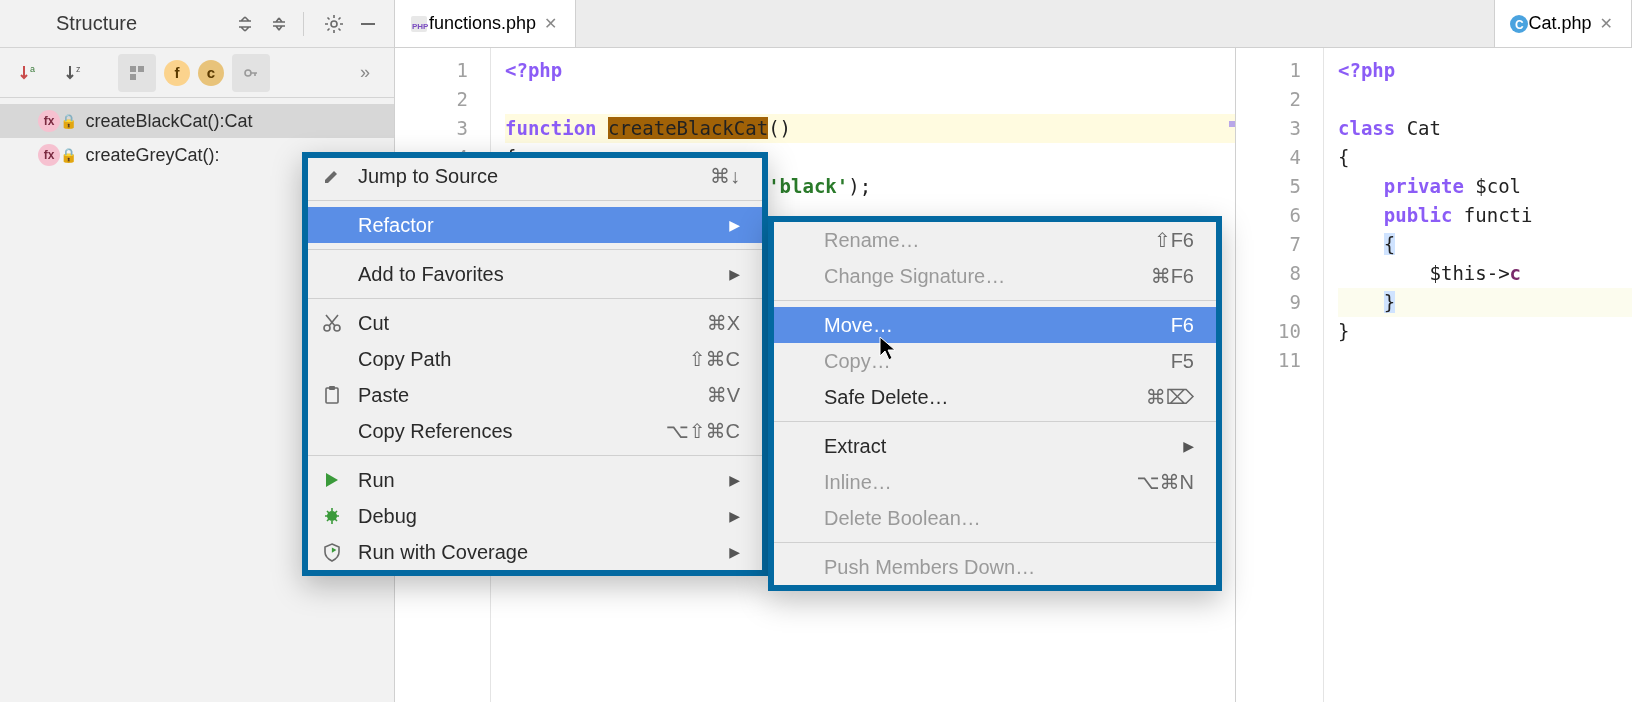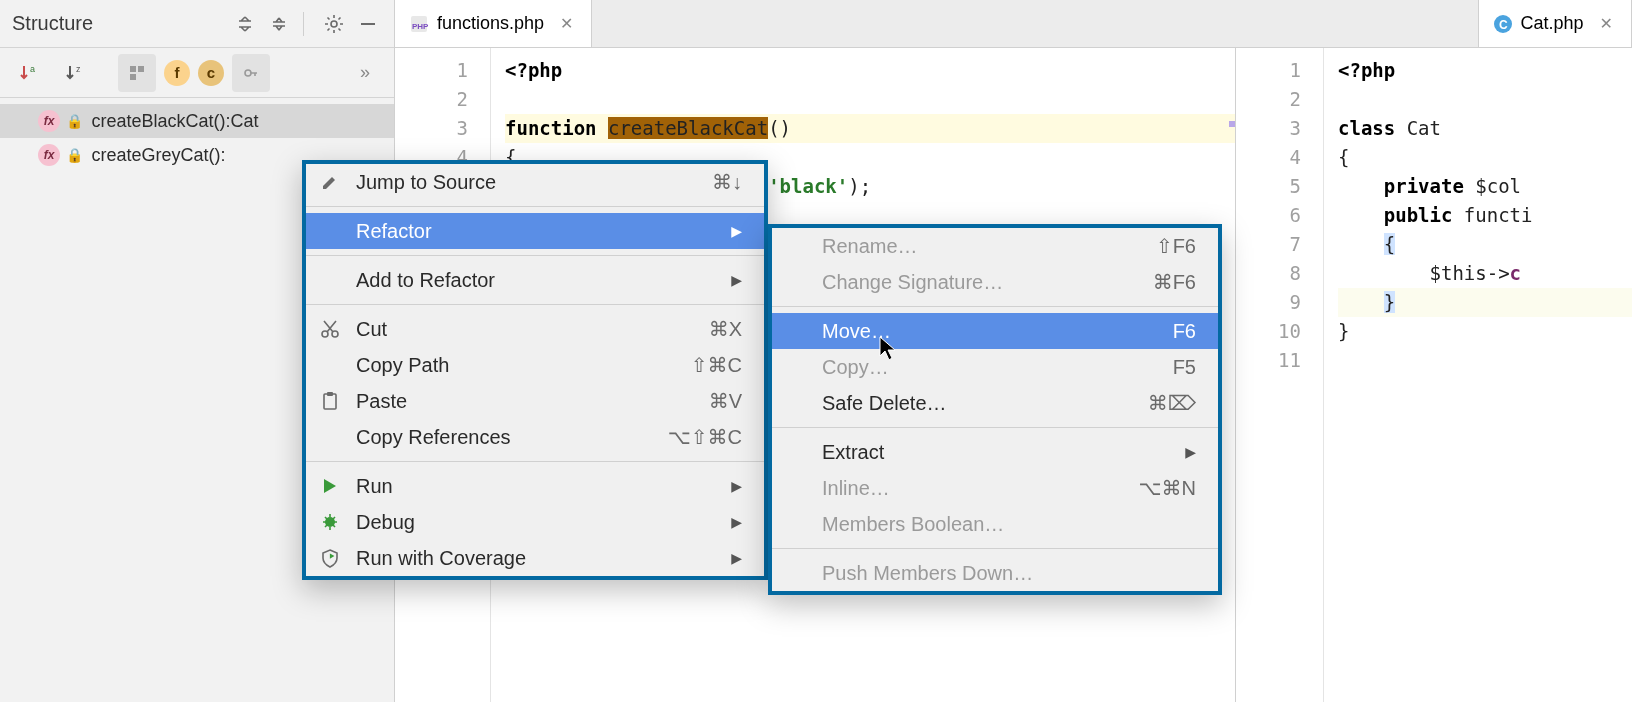--- a/index.html
+++ b/index.html
@@ -23,20 +23,21 @@
   }
   .structure-header {
     height: 48px;
     display: flex; align-items: center;
     padding: 0 12px;
     border-bottom: 1px solid #d4d4d4;
   }
   .structure-title {
     font-size: 20px; color: #3a3a3a;
     flex: 1;
+    margin-left: 44px;
   }
   .hdr-icon {
     width: 28px; height: 28px;
     display: flex; align-items: center; justify-content: center;
     margin-left: 6px; color: #6a6a6a;
     border-radius: 3px;
   }
   .structure-toolbar {
     height: 50px;
     display: flex; align-items: center;
@@ -56,39 +57,37 @@
   .structure-list { flex:1; padding-top:6px; }
   .struct-item {
     display:flex; align-items:center;
     height:34px; padding:0 14px 0 38px;
     font-size:18px; color:#2c2c2c;
   }
   .struct-item.sel { background:#d7d7d7; }
   .fx-badge {
     width:22px; height:22px; border-radius:50%;
     background:#f6c1d0; color:#7a2a40;
-    font-size:12px; font-style:italic; font-weight:600;
+    font-size:12px; font-weight:600;
     display:flex;align-items:center;justify-content:center;
-    margin-right:6px;
   }
   .lock-mini { color:#b06a00; margin-right:8px; font-size:14px;}
   
   .tabs-row {
     position:absolute; left:395px; top:0; right:0;
     height:48px;
     display:flex; align-items:stretch;
     border-bottom:1px solid #d0d0d0;
     background:#ececec;
   }
   .tab {
     display:flex; align-items:center;
     padding:0 18px 0 14px;
     background:#fff;
     border-right:1px solid #d0d0d0;
-    gap:8px;
     font-size:18px;
   }
   .tab .file-icon { width:20px; height:20px; }
   .tab .close { color:#888; font-size:16px; margin-left:8px;}
   .tabs-gap { flex:1; background:#ececec;}
   .tab.cat { border-left:1px solid #d0d0d0;}
   
   .editor {
     position:absolute; top:48px; bottom:0;
     background:#fff;
@@ -109,42 +108,41 @@
   .code {
     flex:1;
     padding:8px 0 0 14px;
     font-family:"Menlo","Consolas",monospace;
     font-size:19px; line-height:29px;
     white-space:pre;
     color:#222;
   }
   .hl-line  { background:#fffbe0; display:inline-block; min-width:100%;}
   .hl-line2 { background:#fcfcee; display:inline-block; min-width:100%;}
-  .kw   { color:#000000; font-weight:700;}
+  .kw   { color:#8b5cf6; font-weight:700;}
   .ident{ background:#a16207; }
   .str  { color:#2a7a2a; font-weight:700;}
   .hint { color:#8a8a8a;}
   .brace-hl { background:#cfe3ff;}
   .check {
     position:absolute; top:54px; right:16px;
     color:#3a9a3a; font-size:22px;
   }
   .caret-mark {
     position:absolute; right:2px; width:6px; top:calc(48px + 29px*2.5);
     height:6px; background:#b9a7e8;
   }
   
   .menu {
     position:absolute;
     background:#f0f0f0;
-    border:4px solid #0369a1;
+    border:6px solid #0369a1;
     box-shadow:0 10px 28px rgba(0,0,0,.25);
     font-size:20px;
     color:#2a2a2a;
-    margin-top:8px;
   }
   .menu.main { left:302px; top:152px; width:466px; }
   .menu.sub  { left:768px; top:216px; width:454px; }
   .menu-item {
     display:flex; align-items:center;
     height:36px; padding:0 22px 0 50px;
     position:relative;
   }
   .menu-item .mi-icon {
     position:absolute; left:14px; width:24px; text-align:center;
@@ -318,21 +316,21 @@
       <span>Jump to Source</span>
       <span class="shortcut">⌘↓</span>
     </div>
     <div class="menu-sep"></div>
     <div class="menu-item hi has-sub">
       <span>Refactor</span>
       <span class="sub-arrow">▶</span>
     </div>
     <div class="menu-sep"></div>
     <div class="menu-item has-sub">
-      <span>Add to Refactor</span>
+      <span>Add to Favorites</span>
       <span class="sub-arrow">▶</span>
     </div>
     <div class="menu-sep"></div>
     <div class="menu-item">
       <span class="mi-icon cut">
         <svg width="20" height="20" viewBox="0 0 20 20">
           <circle cx="5" cy="15" r="3" fill="none" stroke="#6a6a6a" stroke-width="1.6"></circle>
           <circle cx="15" cy="15" r="3" fill="none" stroke="#6a6a6a" stroke-width="1.6"></circle>
           <path d="M7 13L16 2M13 13L4 2" stroke="#6a6a6a" stroke-width="1.6"></path>
         </svg>
@@ -415,21 +413,21 @@
     <div class="menu-sep"></div>
     <div class="menu-item has-sub">
       <span>Extract</span>
       <span class="sub-arrow">▶</span>
     </div>
     <div class="menu-item disabled">
       <span>Inline…</span>
       <span class="shortcut">⌥⌘N</span>
     </div>
     <div class="menu-item disabled">
-      <span>Members Boolean…</span>
+      <span>Delete Boolean…</span>
     </div>
     <div class="menu-sep"></div>
     <div class="menu-item disabled">
       <span>Push Members Down…</span>
     </div>
   </div>
 
 <svg class="cursor" viewBox="0 0 20 26">
   <path d="M1 1 L1 20 L6 15 L10 24 L13 22 L9 14 L16 14 Z" fill="#000" stroke="#fff" stroke-width="1"></path>
 </svg>

